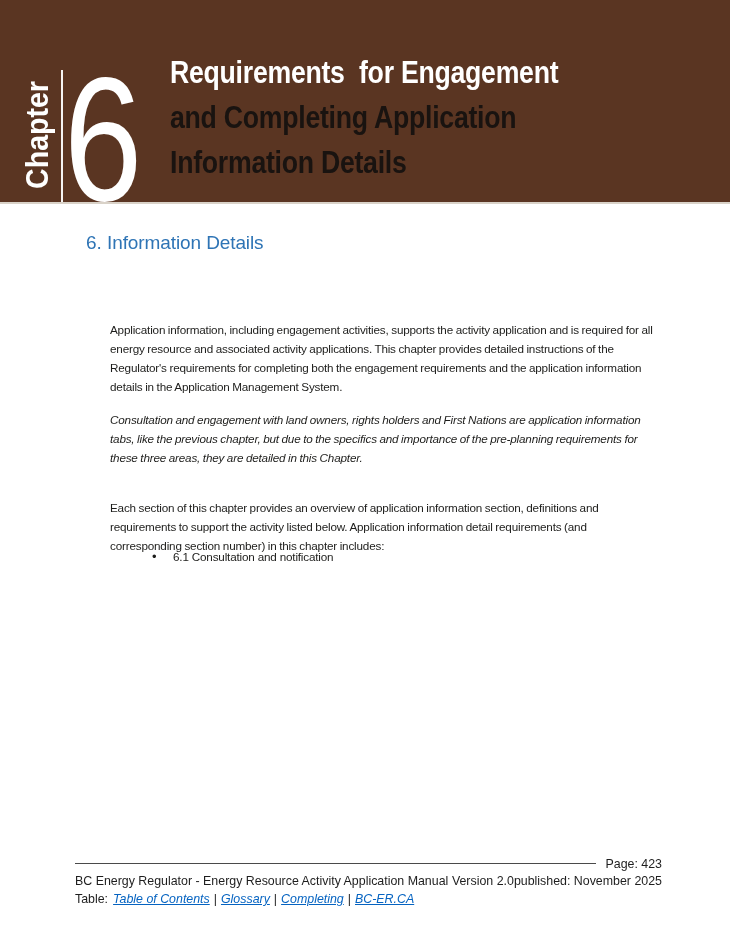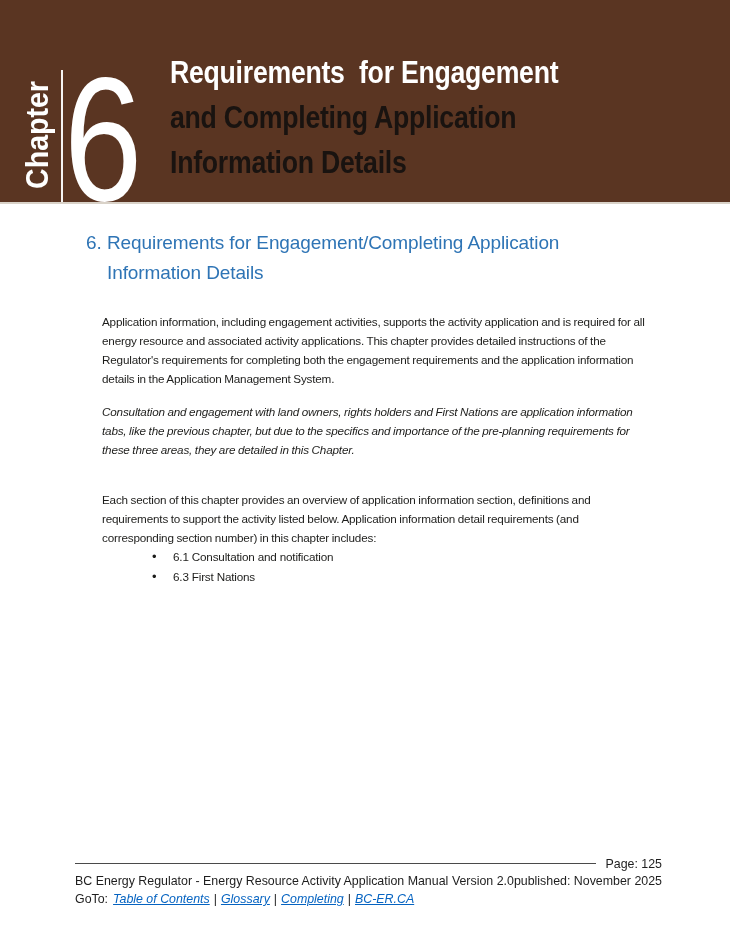--- a/index.html
+++ b/index.html
@@ -20,21 +20,21 @@
   .banner-title .bt-line{white-space:pre;}
   .bt-line1{color:#ffffff;}
   .bt-line2,.bt-line3{color:#191310;}
 
   
   .heading{position:absolute;left:86px;top:228px;display:flex;margin:0;
            font-size:19px;line-height:30px;font-weight:400;color:var(--heading-blue,#2e74b5);letter-spacing:-0.1px;}
   .hnum{flex:0 0 21px;}
   .htext span{display:block;}
 
-  .para{position:absolute;left:98px;width:548px;margin:4px;
+  .para{position:absolute;left:98px;width:548px;margin:12px;
         font-size:11.7px;line-height:19px;letter-spacing:-0.18px;word-spacing:-0.4px;color:#1d1d1b;}
   .p1{top:308px;}
   .p2{top:398px;font-style:italic;}
   .p3{top:486px;}
 
   .bullets{position:absolute;left:152px;top:547px;margin:0;padding:0;list-style:none;
            font-size:11.7px;line-height:20px;letter-spacing:-0.18px;color:#1d1d1b;}
   .bullets li{position:relative;padding-left:21px;}
   .bullets li::before{content:"\2022";position:absolute;left:0;top:0;font-size:13px;}
 
@@ -64,46 +64,44 @@
       <div class="bt-line bt-line1">Requirements  for Engagement</div>
       <div class="bt-line bt-line2">and Completing Application</div>
       <div class="bt-line bt-line3">Information Details</div>
     </div>
   </header>
 
   <main>
     <h1 class="heading">
       <span class="hnum">6.</span>
       <span class="htext">
-        <span>Requirements for Engagement/Completing Application</span>
         <span>Information Details</span>
       </span>
     </h1>
 
     <p class="para p1">Application information, including engagement activities, supports the activity application and is required for all energy resource and associated activity applications. This chapter provides detailed instructions of the Regulator's requirements for completing both the engagement requirements and the application information details in the Application Management System.</p>
     <p class="para p2">Consultation and engagement with land owners, rights holders and First Nations are application information tabs, like the previous chapter, but due to the specifics and importance of the pre-planning requirements for these three areas, they are detailed in this Chapter.</p>
     <p class="para p3">Each section of this chapter provides an overview of application information section, definitions and requirements to support the activity listed below. Application information detail requirements (and corresponding section number) in this chapter includes:</p>
 
     <ul class="bullets">
       <li>6.1 Consultation and notification</li>
-      <li>6.3 First Nations</li>
     </ul>
   </main>
 
   <footer class="footer">
     <div class="frow frow1">
       <div class="frule"></div>
-      <div class="fpage">Page: 125</div>
+      <div class="fpage">Page: 423</div>
     </div>
     <div class="frow frow2">
       <div>BC Energy Regulator - Energy Resource Activity Application Manual</div>
       <div class="fright">
         <span>Version 2.0</span><span class="published">published: November 2025</span>
       </div>
     </div>
     <div class="frow frow3">
       <div class="fright">
-        <span class="goto-label">GoTo:</span><a class="flink">Table of Contents</a><span class="sep">|</span><a class="flink">Glossary</a><span class="sep">|</span><a class="flink">Completing</a><span class="sep">|</span><a class="flink">BC-ER.CA</a>
+        <span class="goto-label">Table:</span><a class="flink">Table of Contents</a><span class="sep">|</span><a class="flink">Glossary</a><span class="sep">|</span><a class="flink">Completing</a><span class="sep">|</span><a class="flink">BC-ER.CA</a>
       </div>
     </div>
   </footer>
 
 </div>
 
 </body></html>

